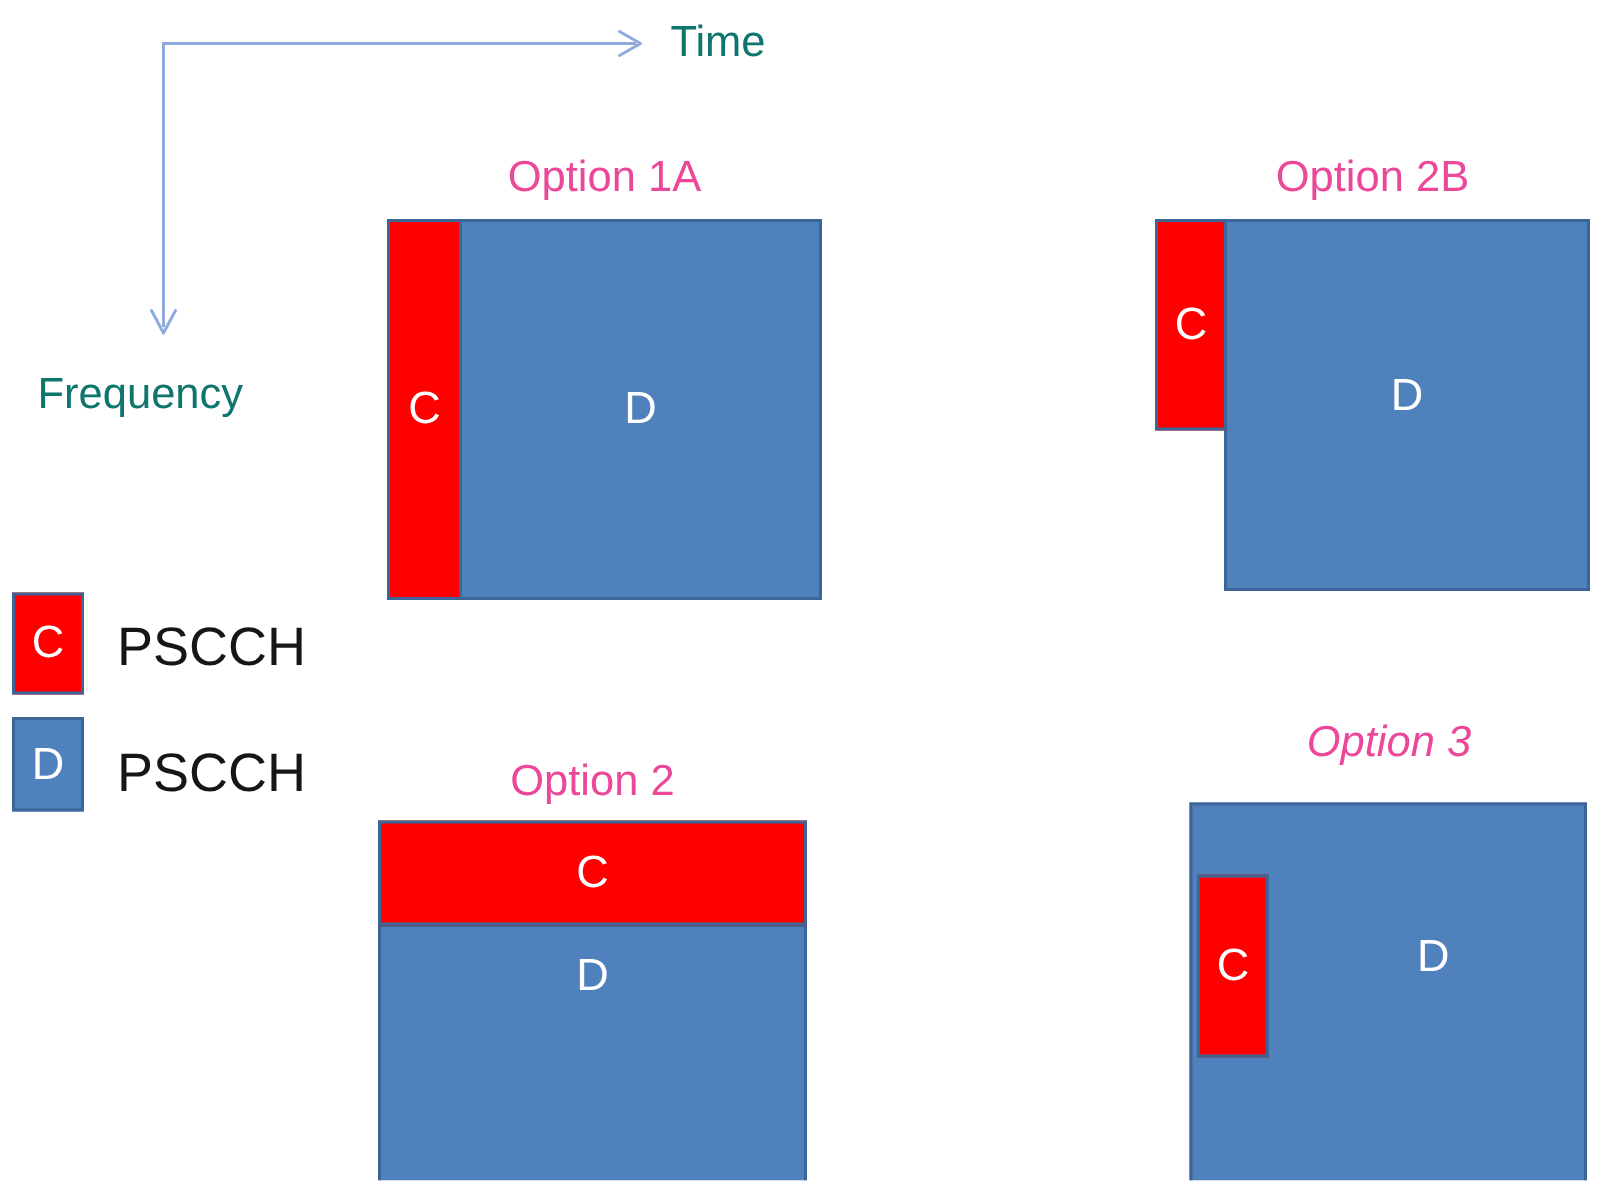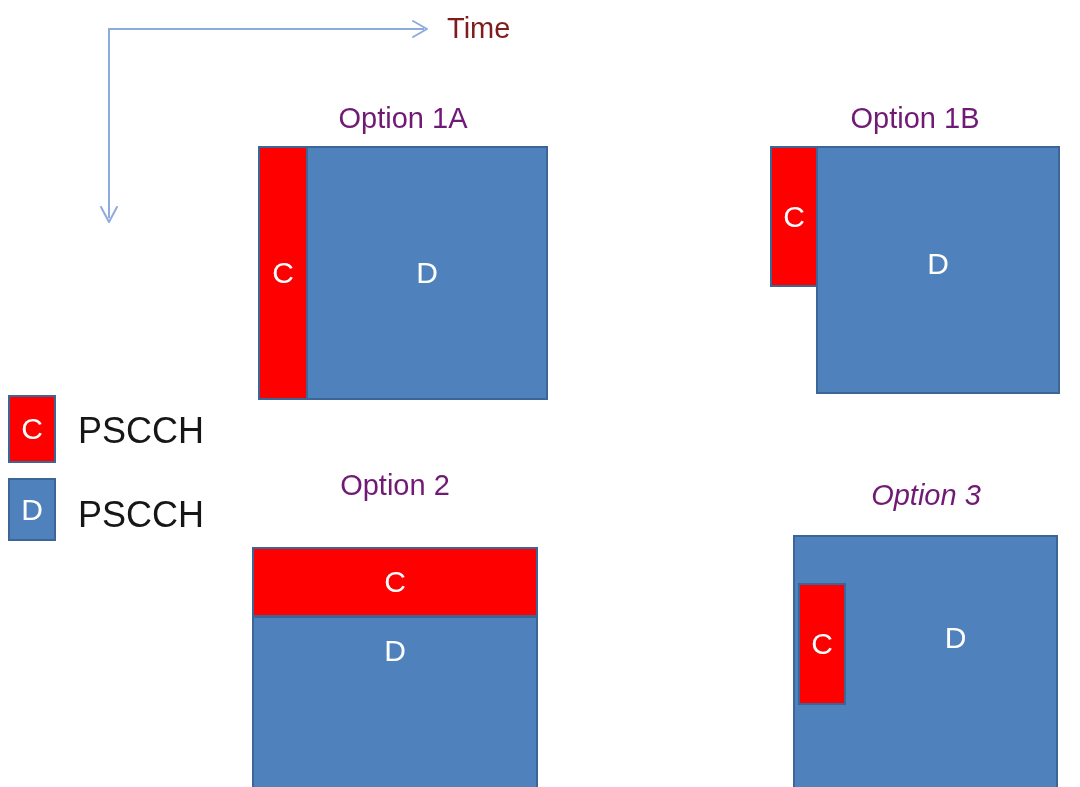--- a/index.html
+++ b/index.html
@@ -26,28 +26,28 @@
     top: 0;
     width: 1080px;
     height: 300px;
     pointer-events: none;
   }
 
   
   .axis-label {
     position: absolute;
     font-size: 29px;
-    color: #7f1d1d;
+    color: #0f766e;
     white-space: nowrap;
     line-height: 1;
   }
   .panel-title {
     position: absolute;
     font-size: 29px;
-    color: #701a75;
+    color: #ec4899;
     white-space: nowrap;
     line-height: 1;
     text-align: center;
   }
   .legend-label {
     position: absolute;
     font-size: 36px;
     color: #161616;
     white-space: nowrap;
     line-height: 1;
@@ -100,20 +100,21 @@
     </g>
 
     <g>
       <path d="M 109 28 L 109 218" stroke="#8faadc" stroke-width="2" fill="none"></path>
       <path d="M 101 207 L 109 222 L 117 207" stroke="#8faadc" stroke-width="2" fill="none" stroke-linecap="round" stroke-linejoin="round"></path>
     </g>
   </svg>
 
   <div class="axis-label" style="left:447px; top:14px;">Time</div>
 
+  <div class="axis-label" style="left:25px; top:249px;">Frequency</div>
 
   <div>
     <div class="legend-swatch red" style="left:8px; top:395px; width:48px; height:68px;">
       <span class="blk-letter">C</span>
     </div>
     <div class="legend-label" style="left:78px; top:413px;">PSCCH</div>
 
     <div class="legend-swatch blue" style="left:8px; top:478px; width:48px; height:63px;">
       <span class="blk-letter">D</span>
     </div>
@@ -126,33 +127,33 @@
     <div class="blk blue" style="left:306px; top:146px; width:242px; height:254px;">
       <span class="blk-letter">D</span>
     </div>
 
     <div class="blk red" style="left:258px; top:146px; width:50px; height:254px;">
       <span class="blk-letter">C</span>
     </div>
   </div>
 
   <div>
-    <div class="panel-title" style="left:770px; top:104px; width:290px;">Option 1B</div>
+    <div class="panel-title" style="left:770px; top:104px; width:290px;">Option 2B</div>
 
     <div class="blk blue" style="left:816px; top:146px; width:244px; height:248px;">
       <span class="blk-letter" style="position:relative; top:-6px;">D</span>
     </div>
 
     <div class="blk red" style="left:770px; top:146px; width:48px; height:141px;">
       <span class="blk-letter">C</span>
     </div>
   </div>
 
   <div>
-    <div class="panel-title" style="left:250px; top:471px; width:290px;text-align:center;">Option 2</div>
+    <div class="panel-title" style="left:250px; top:507px; width:290px;text-align:center;">Option 2</div>
 
     <div class="blk blue" style="left:252px; top:616px; width:286px; height:190px;">
       <span class="blk-letter" style="position:relative; top:-60px;">D</span>
     </div>
 
     <div class="blk red" style="left:252px; top:547px; width:286px; height:70px;">
       <span class="blk-letter">C</span>
     </div>
   </div>
 

